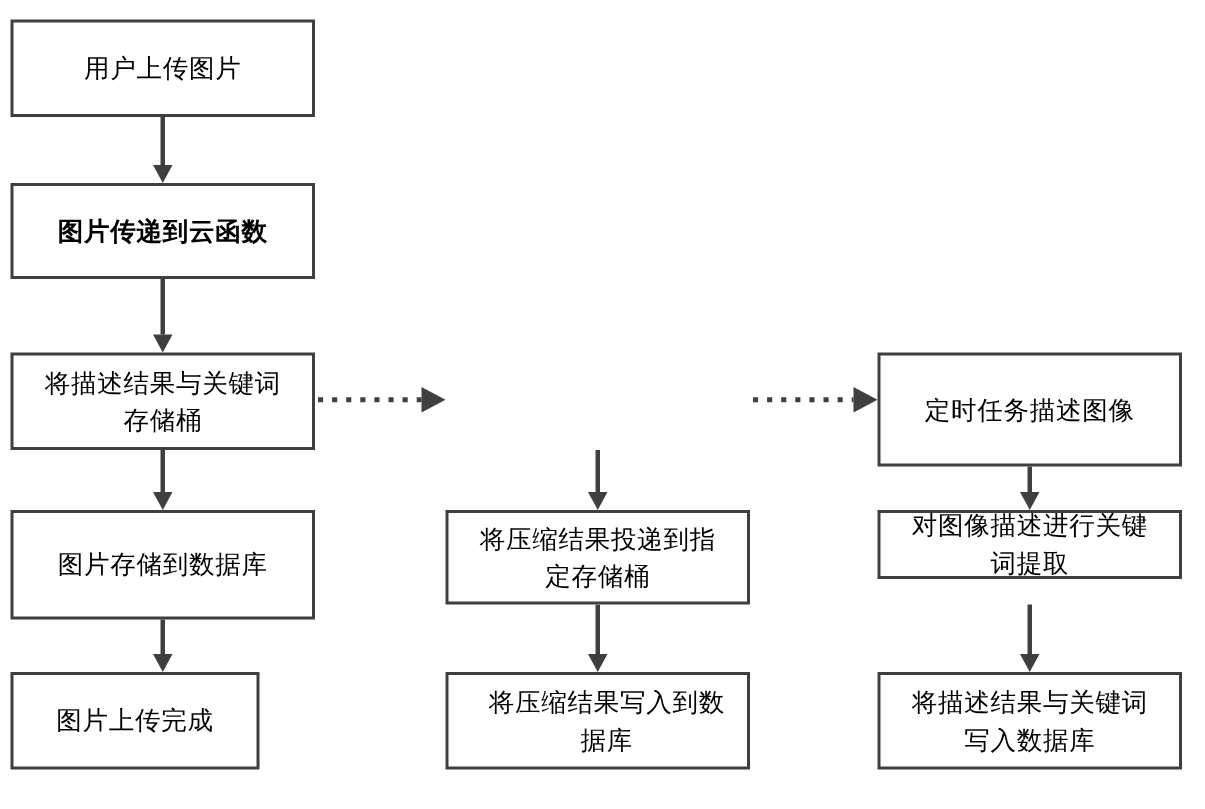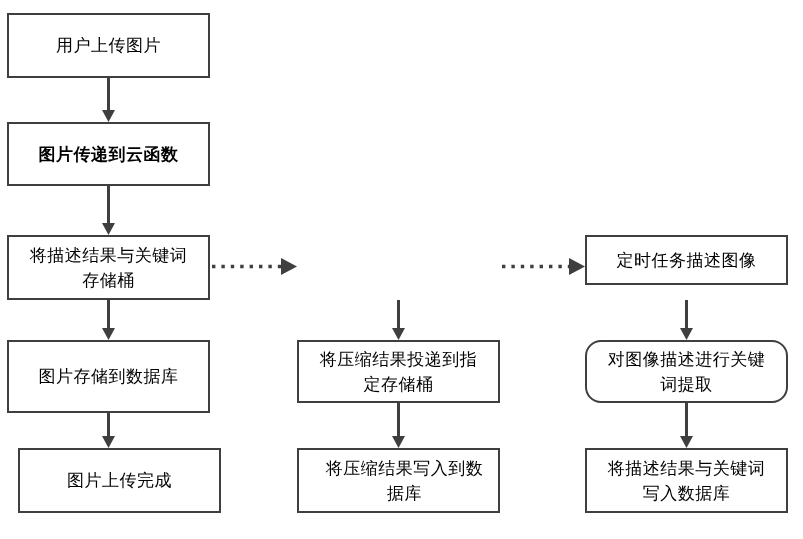--- a/index.html
+++ b/index.html
@@ -33,28 +33,28 @@
     color: #000000;
     letter-spacing: 0.5px;
     padding: 0 8px;
     white-space: pre-line;
   }
   
   #n1 { left: 7px;   top: 13px;  width: 203px; height: 65px; }
   #n2 { left: 7px;   top: 122px; width: 203px; height: 64px; font-weight: bold; }
   #n3 { left: 7px;   top: 235px; width: 203px; height: 65px; }
   #n4 { left: 7px;   top: 340px; width: 203px; height: 73px; }
-  #n5 { left: 18px;   top: 448px; width: 203px; height: 65px; }
+  #n5 { left: 7px;   top: 448px; width: 166px; height: 65px; }
   
   #n6 { left: 297px; top: 235px; width: 203px; height: 65px; }
   #n7 { left: 297px; top: 340px; width: 203px; height: 63px; align-items: center; }
   #n8 { left: 297px; top: 448px; width: 203px; height: 65px; padding-left: 12px; }
   
-  #n9  { left: 585px; top: 235px; width: 203px; height: 50px; }
-  #n10 { left: 585px; top: 340px; width: 203px; height: 63px; border-radius: 16px; }
+  #n9  { left: 585px; top: 235px; width: 203px; height: 76px; }
+  #n10 { left: 585px; top: 340px; width: 203px; height: 46px; }
   #n11 { left: 585px; top: 448px; width: 203px; height: 65px; }
 
   .edge-layer {
     position: absolute;
     left: 0; top: 0;
     width: 803px;
     height: 539px;
     pointer-events: none;
   }
 </style>

